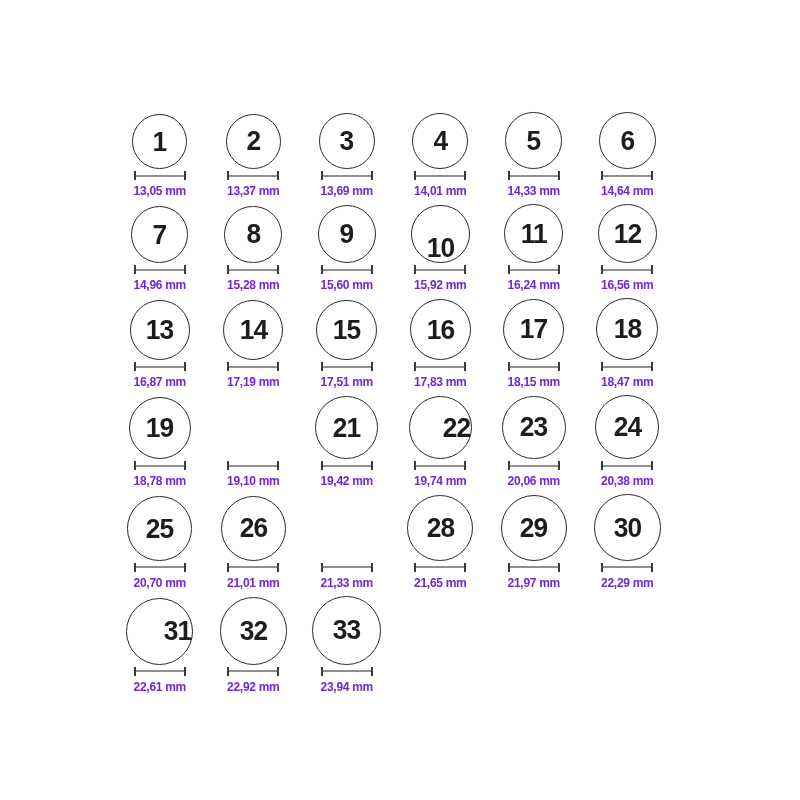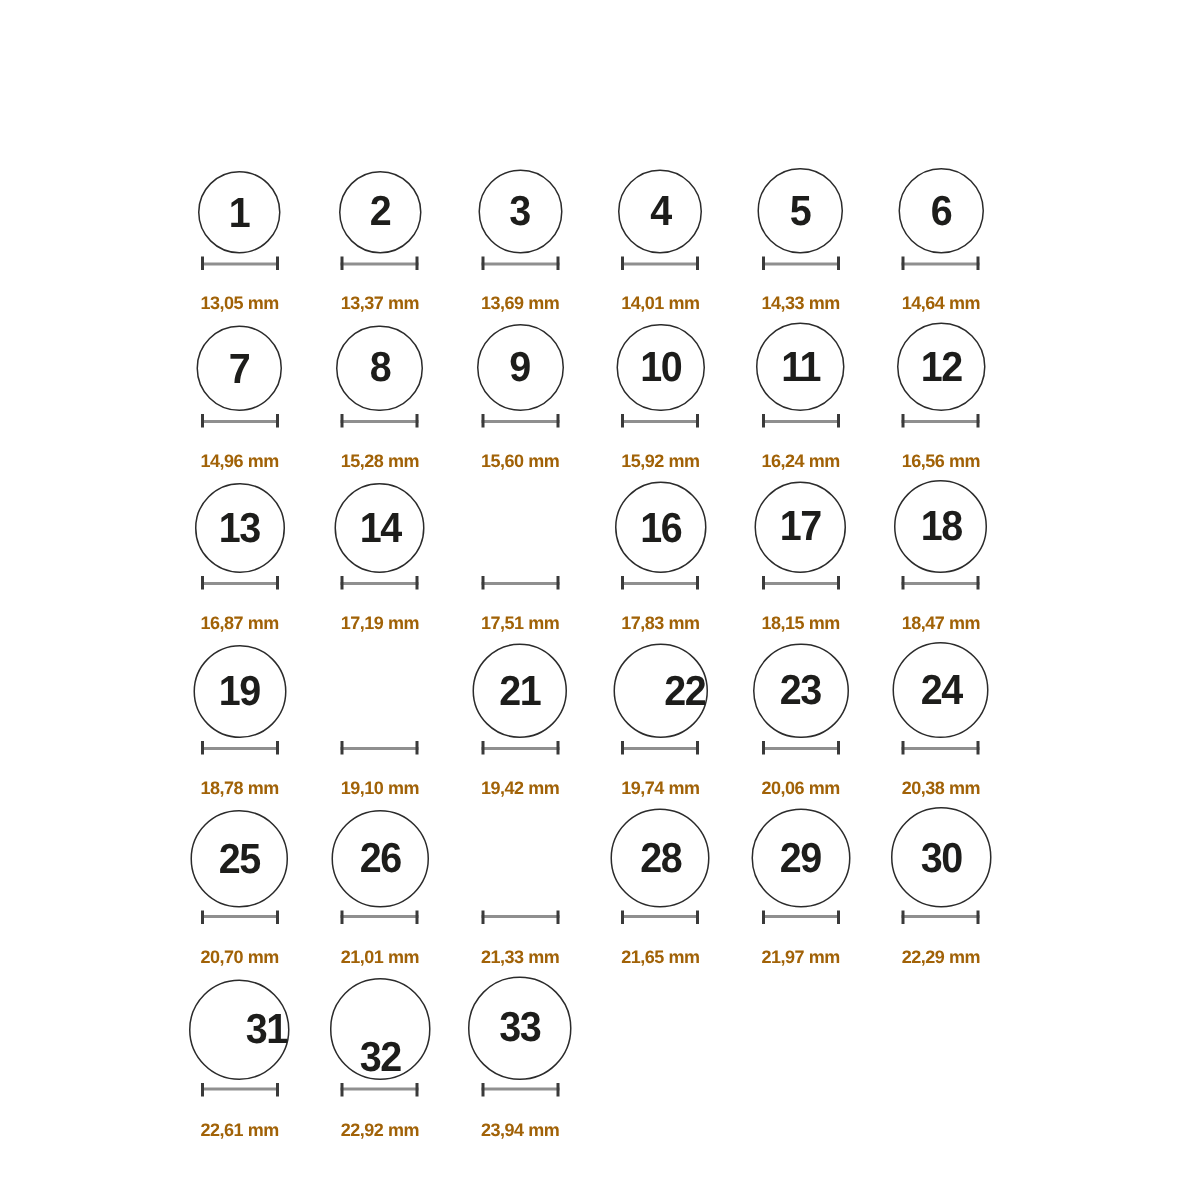--- a/index.html
+++ b/index.html
@@ -63,25 +63,25 @@
   .dim-line .tick {
     position: absolute;
     top: 0;
     width: 2px;
     height: 9px;
     background: #3a3a3a;
   }
   .dim-line .tick.left  { left: 0; }
   .dim-line .tick.right { right: 0; }
   .mm-label {
-    margin-top: 15px;
+    margin-top: 4px;
     font-weight: 700;
     font-size: 12px;
     letter-spacing: -0.3px;
-    color: #a16207;
+    color: #6d28d9;
     white-space: nowrap;
     line-height: 14px;
     text-align: right;
   }
 </style>
 </head>
 <body>
 
 <div class="board">
     <div class="row">
@@ -180,21 +180,21 @@
           <span class="num">9</span>
         </div>
         <div class="dim-line">
           <span class="rule"></span>
           <span class="tick left"></span>
           <span class="tick right"></span>
         </div>
         <div class="mm-label">15,60 mm</div>
       </div>
       <div class="cell">
-        <div class="circle" style="width: 58.6px; height: 58.6px;">
+        <div class="circle" style="width: 58.6px; height: 58.6px; align-items: flex-end;">
           <span class="num">10</span>
         </div>
         <div class="dim-line">
           <span class="rule"></span>
           <span class="tick left"></span>
           <span class="tick right"></span>
         </div>
         <div class="mm-label">15,92 mm</div>
       </div>
       <div class="cell">
@@ -237,20 +237,23 @@
           <span class="num">14</span>
         </div>
         <div class="dim-line">
           <span class="rule"></span>
           <span class="tick left"></span>
           <span class="tick right"></span>
         </div>
         <div class="mm-label">17,19 mm</div>
       </div>
       <div class="cell">
+        <div class="circle" style="width: 60.6px; height: 60.6px;">
+          <span class="num">15</span>
+        </div>
         <div class="dim-line">
           <span class="rule"></span>
           <span class="tick left"></span>
           <span class="tick right"></span>
         </div>
         <div class="mm-label">17,51 mm</div>
       </div>
       <div class="cell">
         <div class="circle" style="width: 61px; height: 61px;">
           <span class="num">16</span>
@@ -421,21 +424,21 @@
           <span class="num">31</span>
         </div>
         <div class="dim-line">
           <span class="rule"></span>
           <span class="tick left"></span>
           <span class="tick right"></span>
         </div>
         <div class="mm-label">22,61 mm</div>
       </div>
       <div class="cell">
-        <div class="circle" style="width: 67.4px; height: 67.4px; align-items: flex-end;">
+        <div class="circle" style="width: 67.4px; height: 67.4px;">
           <span class="num">32</span>
         </div>
         <div class="dim-line">
           <span class="rule"></span>
           <span class="tick left"></span>
           <span class="tick right"></span>
         </div>
         <div class="mm-label">22,92 mm</div>
       </div>
       <div class="cell">

